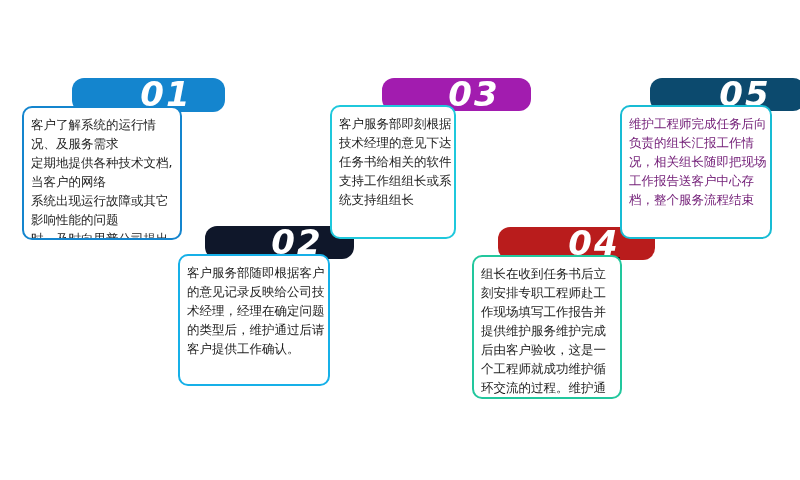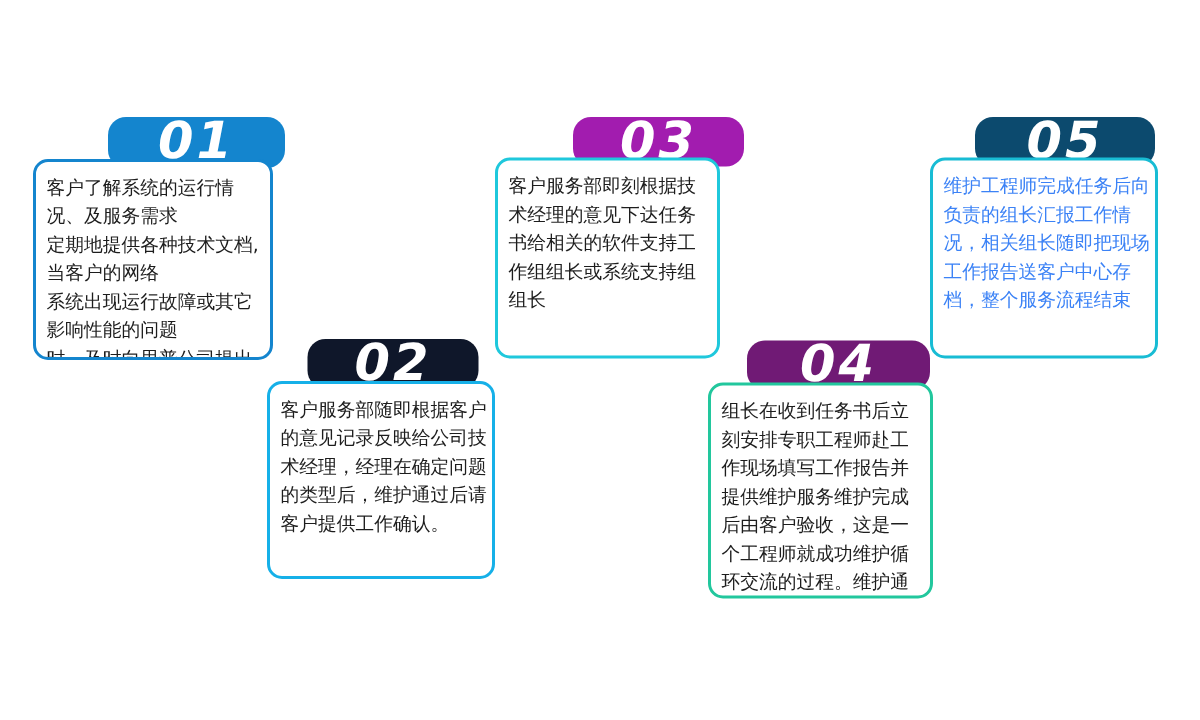--- a/index.html
+++ b/index.html
@@ -28,20 +28,21 @@
   }
 
   
   .step-tab {
     position: absolute;
     border-radius: 12px;
     display: flex;
     align-items: center;
     justify-content: center;
     z-index: 1;
+    padding-left: 35px;
   }
   .step-number {
     color: #ffffff;
     font-family: "DejaVu Sans", "Liberation Sans", sans-serif;
     font-size: 34px;
     font-weight: 700;
     font-style: italic;
     letter-spacing: 2px;
     line-height: 1;
     transform: translateY(-1px);
@@ -72,21 +73,21 @@
 
   
   
   #tab-01  { left: 72px;  top: 78px;  width: 118px; height: 34px; }
   #card-01 { left: 22px;  top: 106px; width: 160px; height: 134px; }
   
   #tab-02  { left: 205px; top: 226px; width: 114px; height: 33px; }
   #card-02 { left: 178px; top: 254px; width: 152px; height: 132px; }
   
   #tab-03  { left: 382px; top: 78px;  width: 114px; height: 33px; }
-  #card-03 { left: 330px; top: 105px; width: 150px; height: 134px; }
+  #card-03 { left: 330px; top: 105px; width: 126px; height: 134px; }
   
   #tab-04  { left: 498px; top: 227px; width: 122px; height: 33px; }
   #card-04 { left: 472px; top: 255px; width: 150px; height: 144px; }
   
   #tab-05  { left: 650px; top: 78px;  width: 120px; height: 33px; }
   #card-05 { left: 620px; top: 105px; width: 152px; height: 134px; }
 </style>
 </head>
 <body style="background: rgb(255, 255, 255);">
 
@@ -116,30 +117,30 @@
   <div class="step">
     <div class="step-tab" id="tab-03" style="background: #a21caf;">
       <span class="step-number">03</span>
     </div>
     <div class="step-card" id="card-03" style="border-color: rgb(31, 200, 220);">
       <div class="step-text" style="color: rgb(29, 29, 29);">客户服务部即刻根据技术经理的意见下达任务书给相关的软件支持工作组组长或系统支持组组长</div>
     </div>
   </div>
 
   <div class="step">
-    <div class="step-tab" id="tab-04" style="background: #701a75; text-decoration: underline;">
+    <div class="step-tab" id="tab-04" style="background: #b91c1c; text-decoration: underline;">
       <span class="step-number">04</span>
     </div>
     <div class="step-card" id="card-04" style="border-color: rgb(34, 199, 157);">
       <div class="step-text" style="color: rgb(29, 29, 29);">组长在收到任务书后立刻安排专职工程师赴工作现场填写工作报告并提供维护服务维护完成后由客户验收，这是一个工程师就成功维护循环交流的过程。维护通过后请客户提供工作确认。</div>
     </div>
   </div>
 
   <div class="step">
     <div class="step-tab" id="tab-05" style="background: #0c4a6e;">
       <span class="step-number">05</span>
     </div>
     <div class="step-card" id="card-05" style="border-color: rgb(24, 188, 212);">
-      <div class="step-text" style="color: #3b82f6;">维护工程师完成任务后向负责的组长汇报工作情况，相关组长随即把现场工作报告送客户中心存档，整个服务流程结束</div>
+      <div class="step-text" style="color: #701a75;">维护工程师完成任务后向负责的组长汇报工作情况，相关组长随即把现场工作报告送客户中心存档，整个服务流程结束</div>
     </div>
   </div>
 
 </div>
 
 </body></html>

